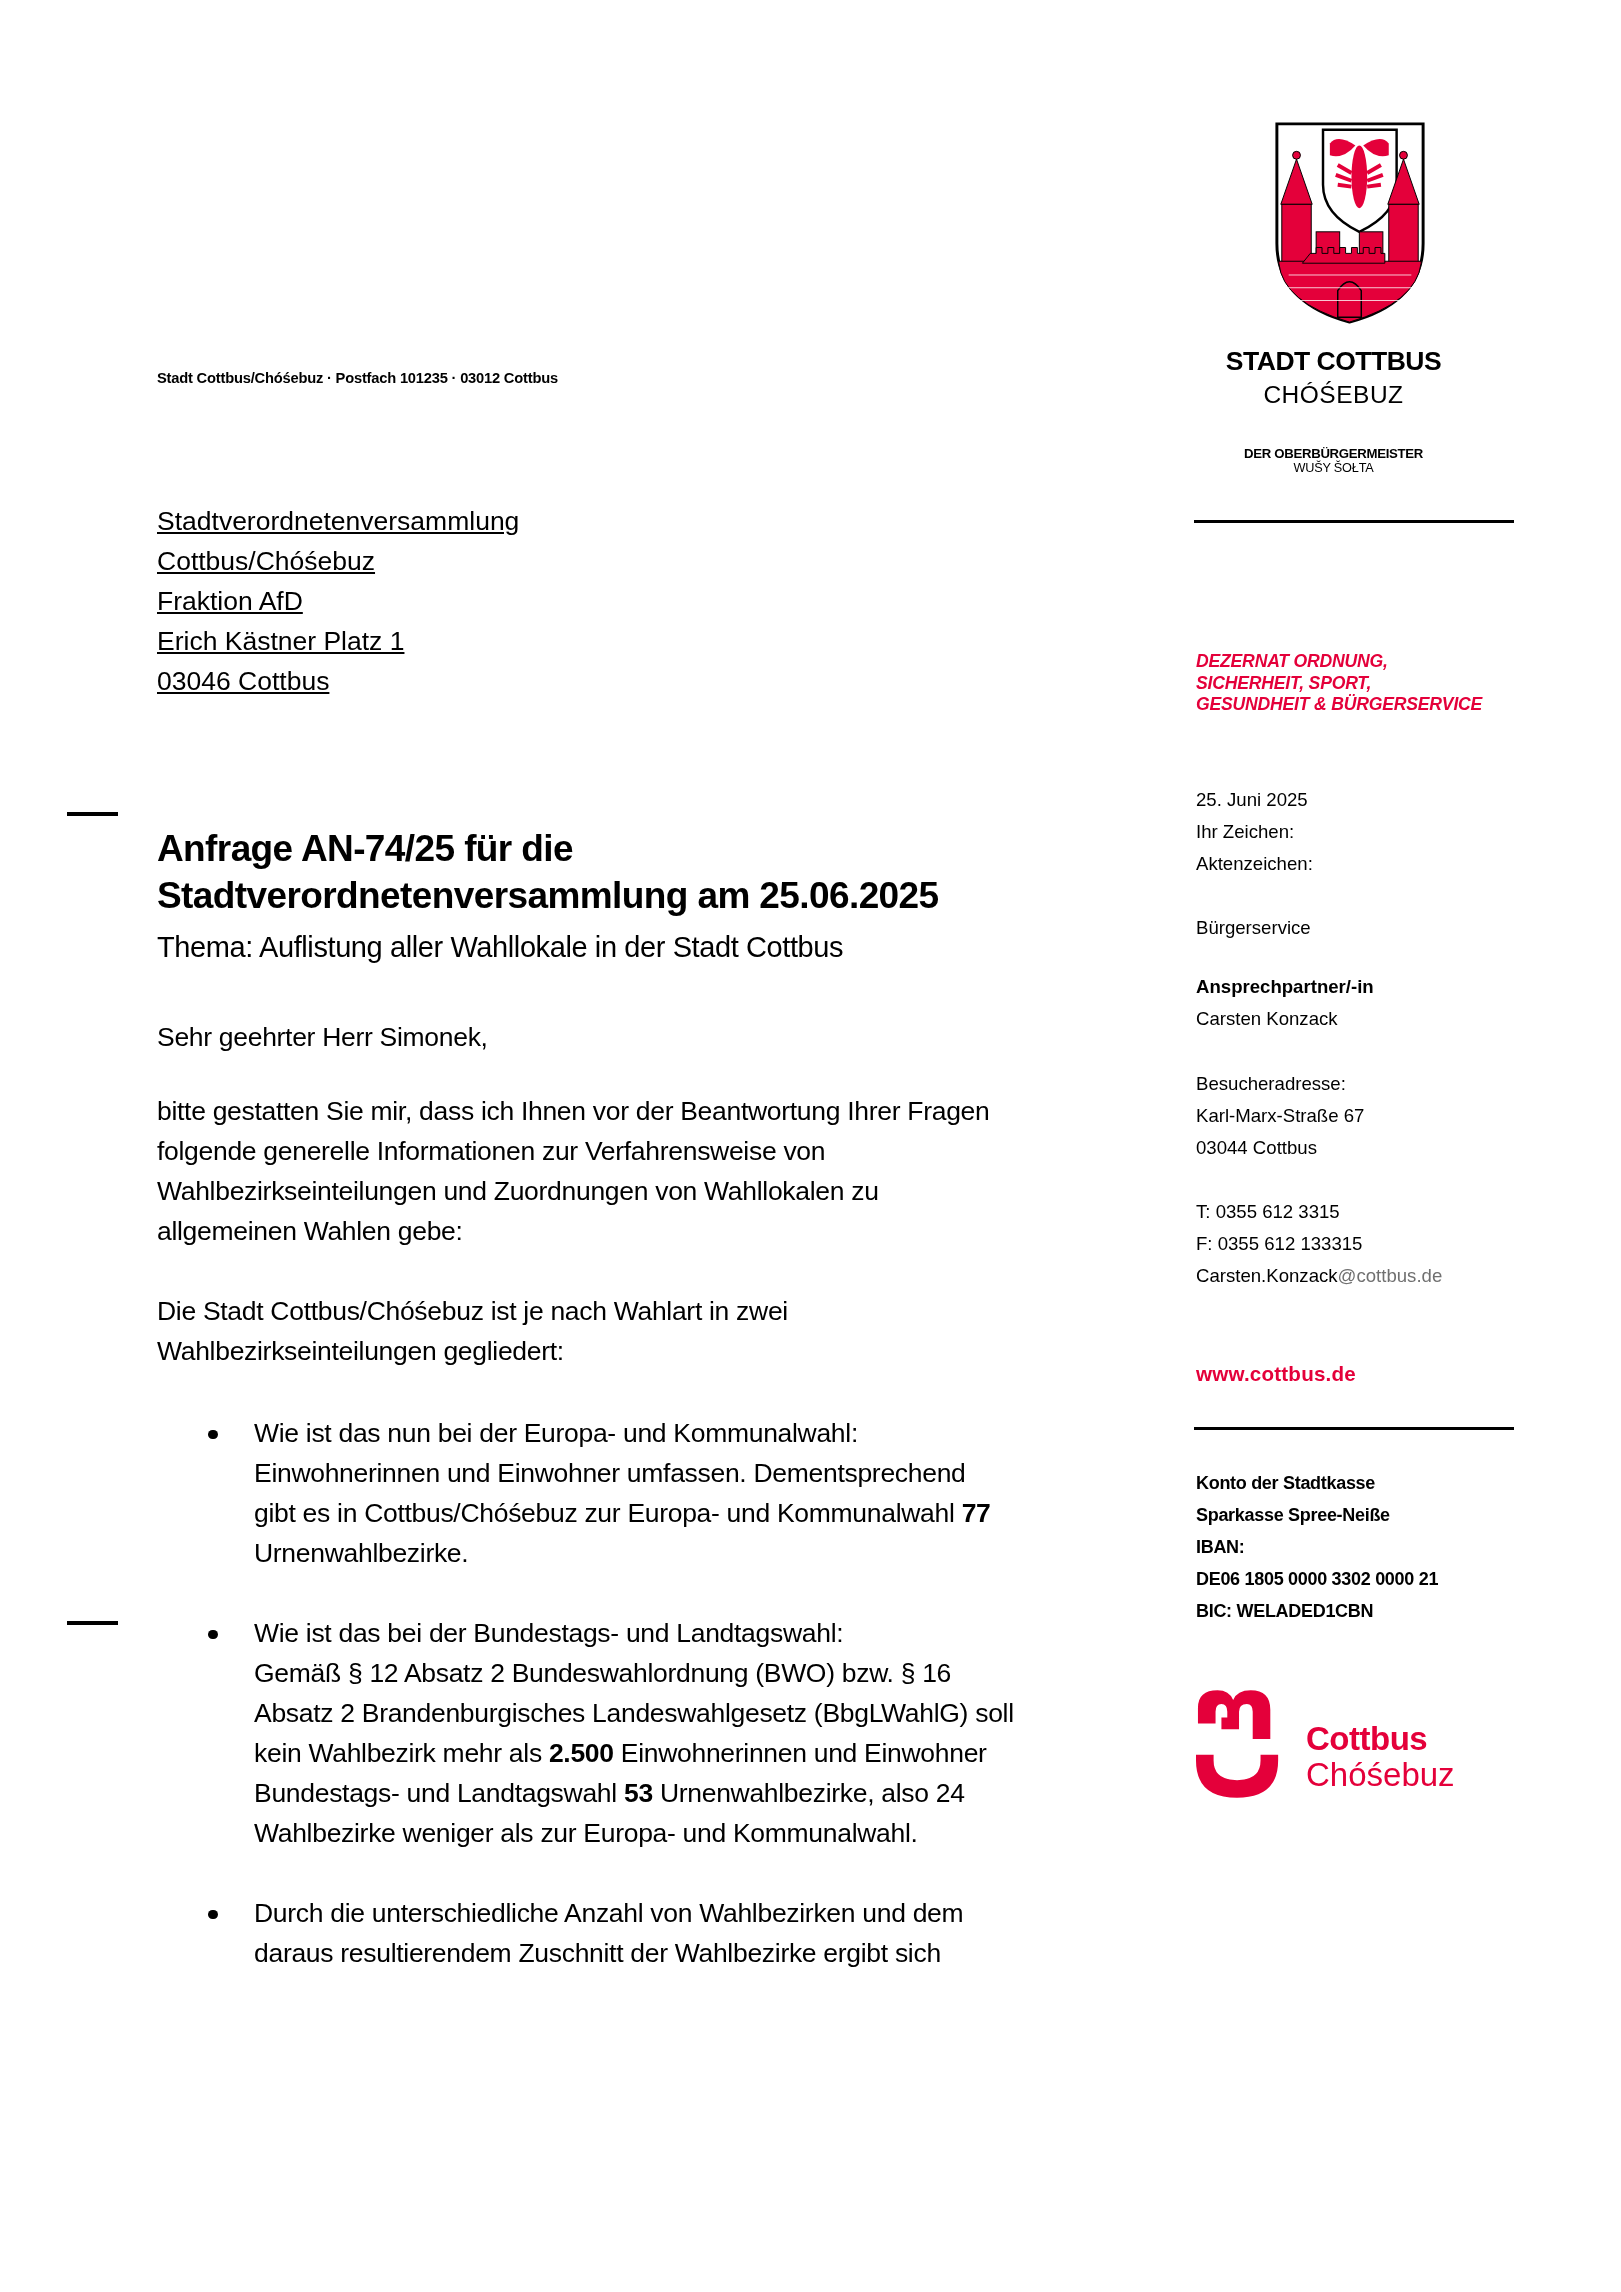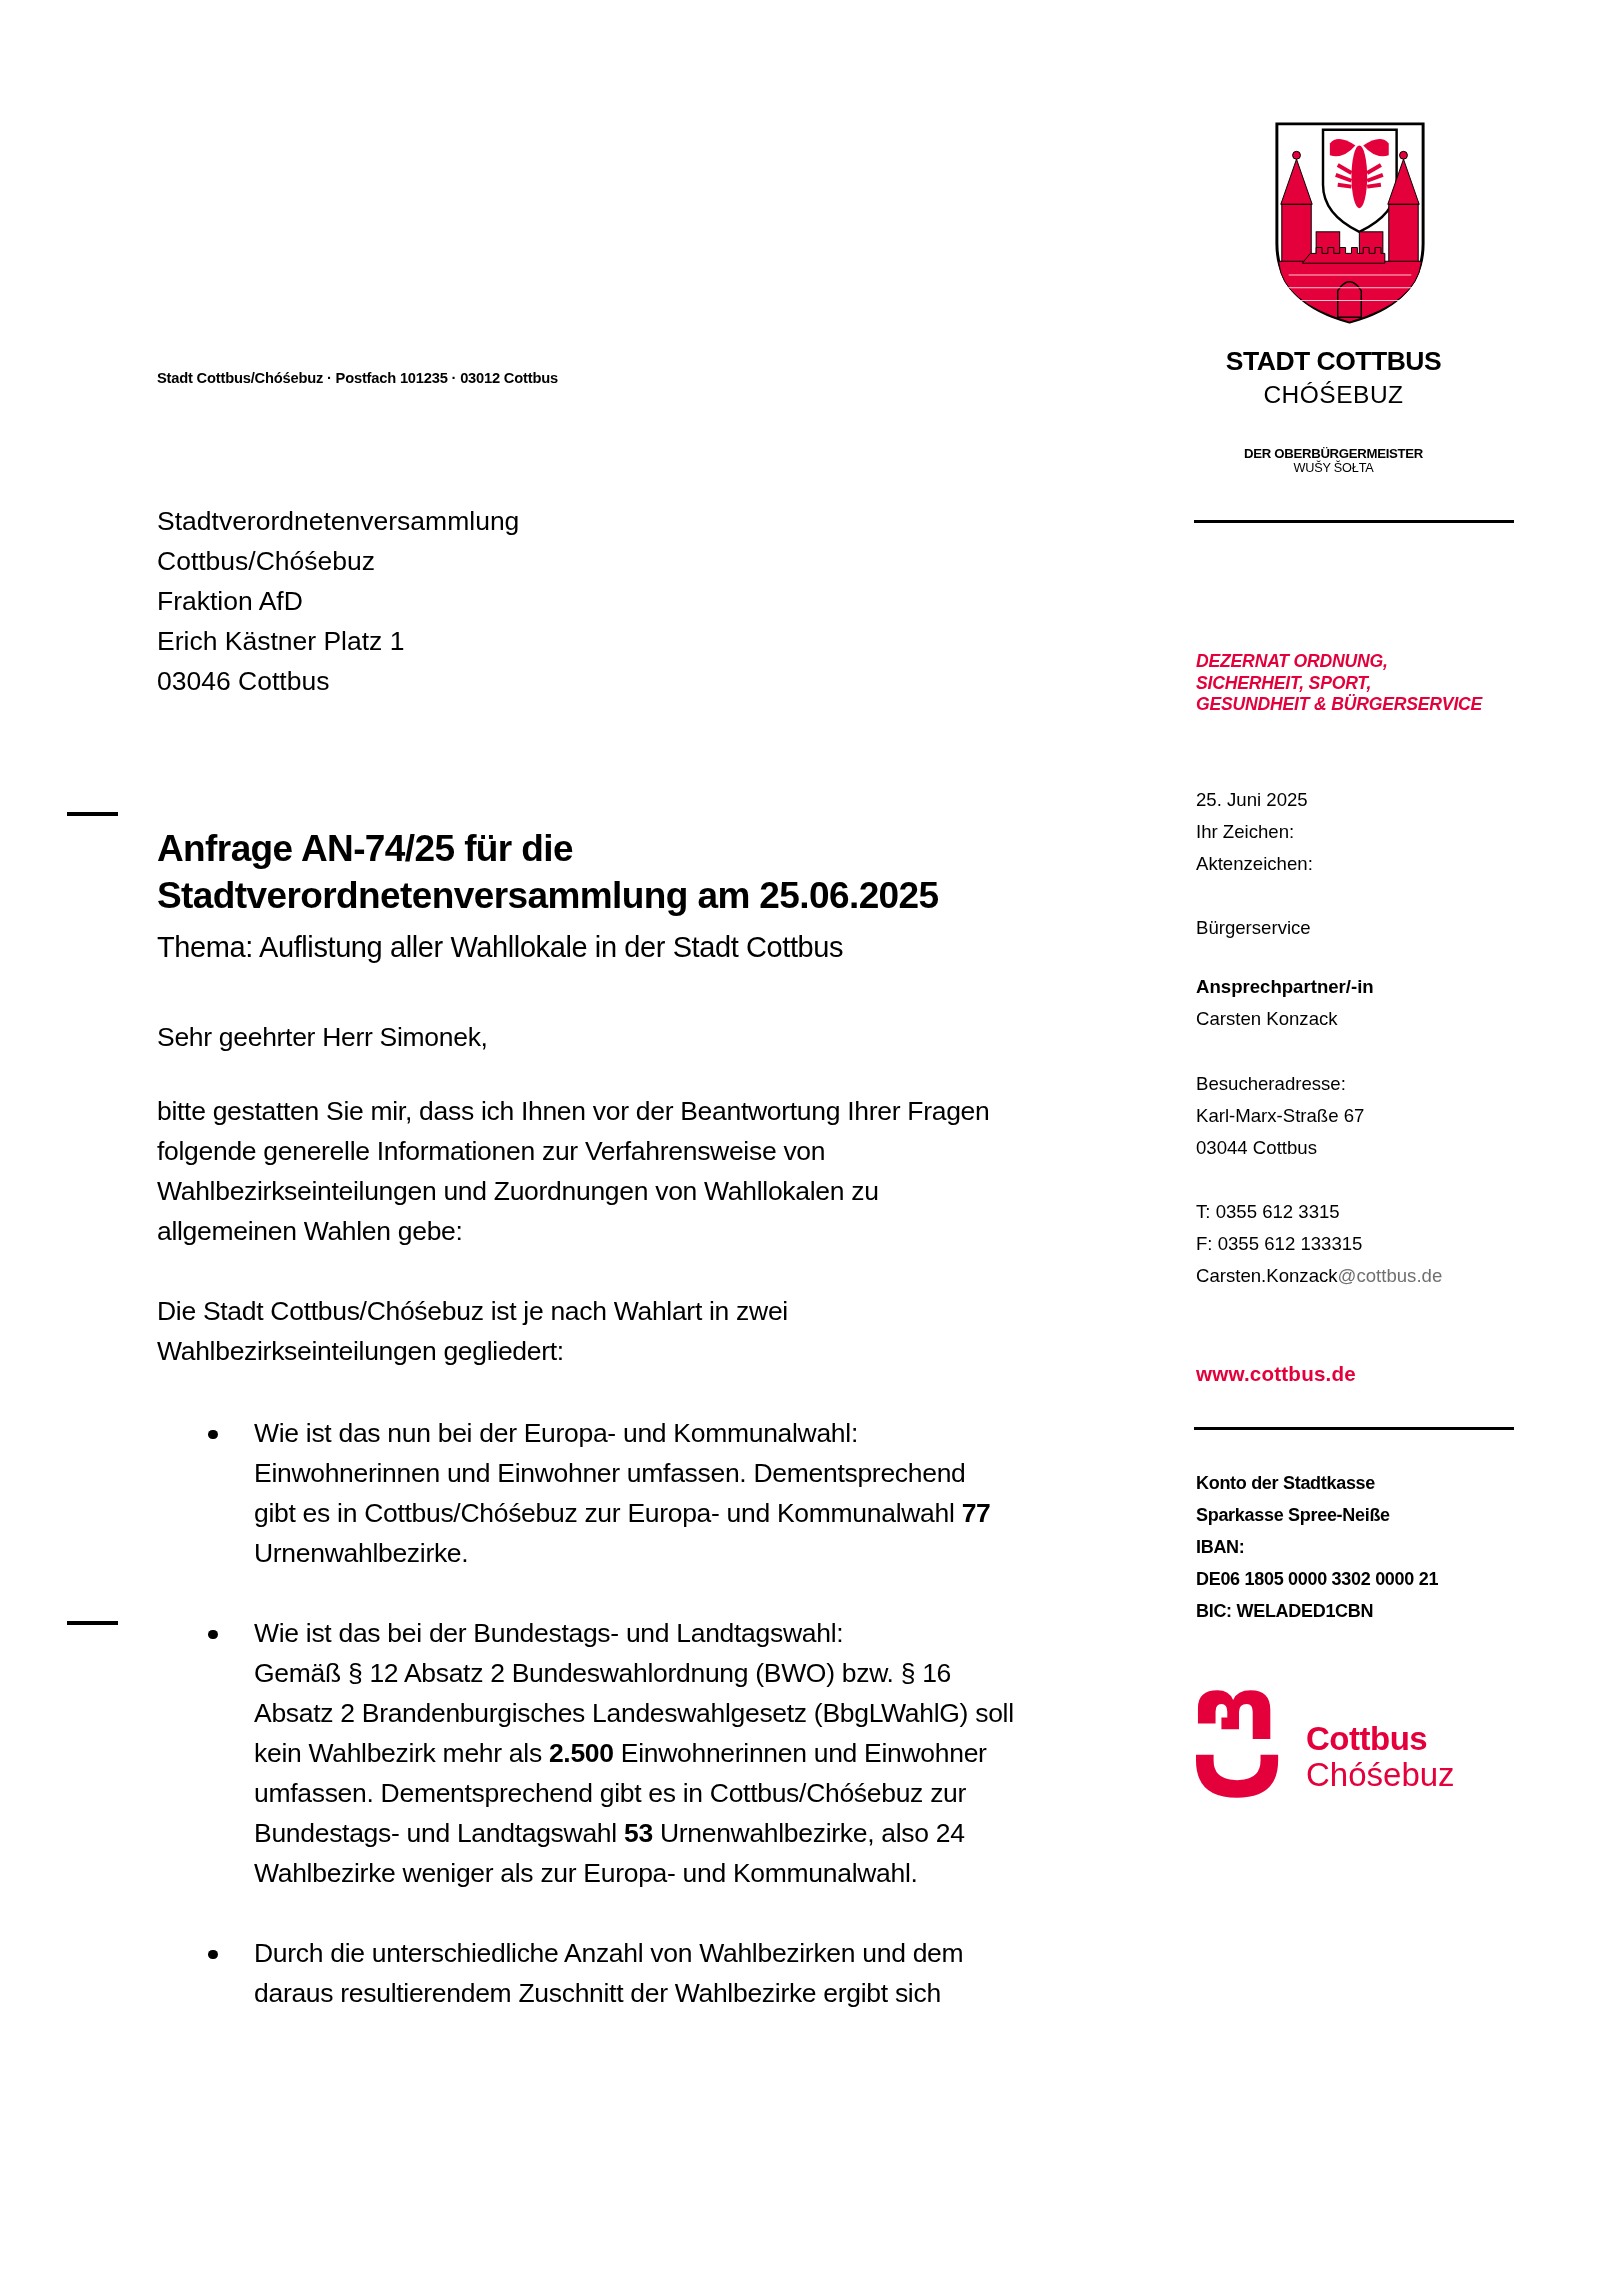--- a/index.html
+++ b/index.html
@@ -7,21 +7,21 @@
   .abs { position: absolute; }
 
   
   .fold-mark { position: absolute; left: 67px; width: 51px; height: 3.9px; background: #000; }
 
   
   .sender-line { left: 157px; top: 370px; font-size: 14.7px; font-weight: bold; letter-spacing: -0.2px; }
 
   
   .recipient { left: 157px; top: 501px; font-size: 26.5px; line-height: 40px; }
-  .recipient div { white-space: nowrap; }
+  .recipient div { white-space: nowrap; text-decoration: underline; }
 
   
   .title { left: 157px; top: 825px; font-size: 37px; font-weight: bold; line-height: 47px; letter-spacing: -0.6px; }
   .subtitle { left: 157px; top: 931px; font-size: 29px; letter-spacing: -0.4px; }
 
   
   .body-text { left: 157px; font-size: 26.5px; line-height: 40px; letter-spacing: -0.3px; width: 1000px; }
   .salutation { top: 1017px; }
   .intro { top: 1091px; }
   .intro2 { top: 1291px; }
@@ -103,21 +103,20 @@
     <span class="line">Einwohnerinnen und Einwohner umfassen. Dementsprechend</span>
     <span class="line"><span>gibt es in Cottbus/Chóśebuz zur Europa- und Kommunalwahl </span><b>77</b></span>
     <span class="line">Urnenwahlbezirke.</span>
   </div>
   <div class="bullet">
     <span class="dot"></span>
     <span class="line">Wie ist das bei der Bundestags- und Landtagswahl:</span>
     <span class="line">Gemäß § 12 Absatz 2 Bundeswahlordnung (BWO) bzw. § 16</span>
     <span class="line">Absatz 2 Brandenburgisches Landeswahlgesetz (BbgLWahlG) soll</span>
     <span class="line"><span>kein Wahlbezirk mehr als </span><b>2.500</b><span> Einwohnerinnen und Einwohner</span></span>
-    <span class="line">umfassen. Dementsprechend gibt es in Cottbus/Chóśebuz zur</span>
     <span class="line"><span>Bundestags- und Landtagswahl </span><b>53</b><span> Urnenwahlbezirke, also 24</span></span>
     <span class="line">Wahlbezirke weniger als zur Europa- und Kommunalwahl.</span>
   </div>
   <div class="bullet">
     <span class="dot"></span>
     <span class="line">Durch die unterschiedliche Anzahl von Wahlbezirken und dem</span>
     <span class="line">daraus resultierendem Zuschnitt der Wahlbezirke ergibt sich</span>
   </div>
 </div>
 

